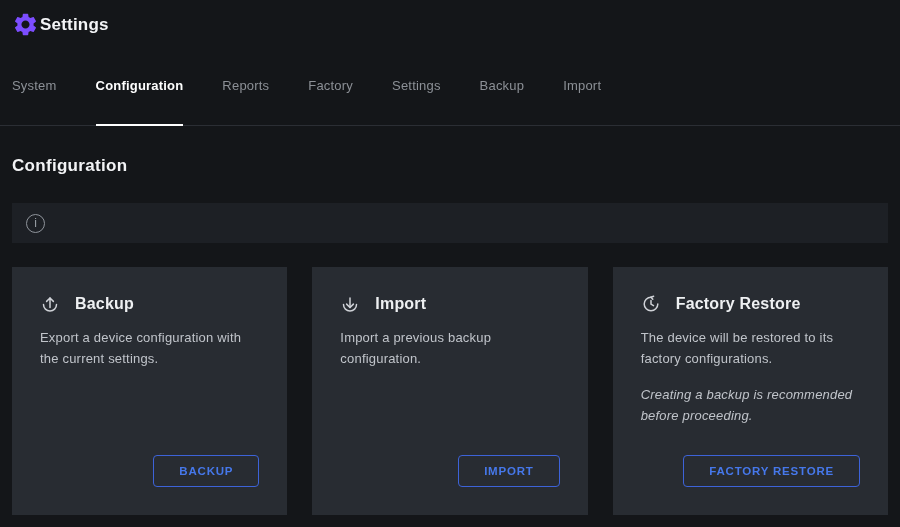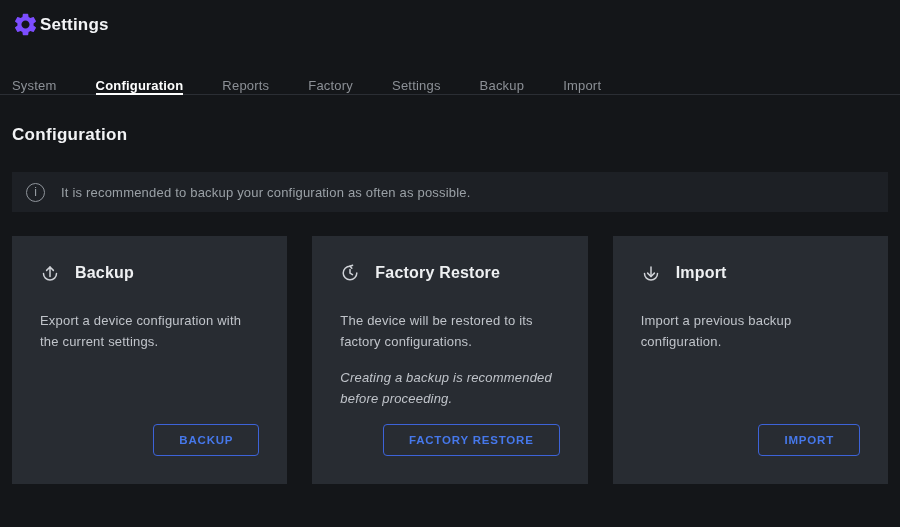--- a/index.html
+++ b/index.html
@@ -24,21 +24,21 @@
 
   
   .tabbar {
     display: flex; gap: 39px;
     padding: 8px 12px 0 12px;
     margin-top: 16px;
     border-bottom: 1px solid #2b2e34;
   }
   .tab {
     font-size: 13px; color: #8c9096;
-    padding: 6px 0 0 0;
+    padding: 6px 0 31px 0;
     cursor: pointer;
     border-bottom: 2px solid transparent;
     margin-bottom: -1px;
     letter-spacing: 0.2px;
     background: none; border-top: none; border-left: none; border-right: none;
     font-family: inherit;
   }
   .tab.active {
     color: #ffffff; font-weight: bold;
     border-bottom: 2px solid #ffffff;
@@ -77,21 +77,21 @@
   .card {
     background: #282c32;
     height: 248px;
     padding: 27px 28px 28px 28px;
     display: flex; flex-direction: column;
   }
   .card-title-row { display: flex; align-items: center; gap: 15px; }
   .card-icon svg { display: block; }
   .card-title { font-size: 16px; font-weight: 600; color: #eef0f2; letter-spacing: 0.2px; }
   .card-desc {
-    margin-top: 27px;
+    margin-top: 13px;
     font-size: 13px; color: #c0c4ca; line-height: 21px;
     letter-spacing: 0.2px;
   }
   .card-note {
     margin-top: 15px;
     font-size: 13px; font-style: italic; color: #c0c4ca; line-height: 21px;
     letter-spacing: 0.2px;
   }
   .card-note:empty { display: none; }
   .card-spacer { flex: 1; }
@@ -127,21 +127,20 @@
   <button class="tab">Settings</button>
   <button class="tab">Backup</button>
   <button class="tab">Import</button>
 </nav>
 
 <main>
   <h2 class="page-heading">Configuration</h2>
 
   <div class="info-banner">
     <span class="info-icon">i</span>
-    <span class="info-text">It is recommended to backup your configuration as often as possible.</span>
   </div>
 
   <div class="cards">
 
     <section class="card">
       <div class="card-title-row">
         <span class="card-icon">
           <svg width="20" height="20" viewBox="0 0 20 20" fill="none" stroke="#cfd2d7" stroke-width="1.5" stroke-linecap="round" stroke-linejoin="round">
             <path d="M10 13.5 V4"></path>
             <path d="M6.6 7.4 L10 4 L13.4 7.4"></path>
@@ -153,45 +152,45 @@
       <p class="card-desc">Export a device configuration with the current settings.</p>
 
       <div class="card-spacer"></div>
       <button class="card-btn">BACKUP</button>
     </section>
 
     <section class="card">
       <div class="card-title-row">
         <span class="card-icon">
           <svg width="20" height="20" viewBox="0 0 20 20" fill="none" stroke="#cfd2d7" stroke-width="1.5" stroke-linecap="round" stroke-linejoin="round">
+            <path d="M10 4 V13.5"></path>
+            <path d="M6.6 10.1 L10 13.5 L13.4 10.1"></path>
+            <path d="M3.5 10.5 a6.5 6.5 0 0 0 13 0"></path>
+          </svg>
+        </span>
+        <h3 class="card-title">Import</h3>
+      </div>
+      <p class="card-desc">Import a previous backup configuration.</p>
+
+      <div class="card-spacer"></div>
+      <button class="card-btn">IMPORT</button>
+    </section>
+
+    <section class="card">
+      <div class="card-title-row">
+        <span class="card-icon">
+          <svg width="20" height="20" viewBox="0 0 20 20" fill="none" stroke="#cfd2d7" stroke-width="1.5" stroke-linecap="round" stroke-linejoin="round">
             <path d="M10 3.2 A6.8 6.8 0 1 0 16.8 10"></path>
             <path d="M10 3.2 L12.6 2.2"></path>
             <path d="M10 3.2 L11.8 5.3"></path>
             <path d="M10 6.6 L10 10.2 L12.5 11.6"></path>
           </svg>
         </span>
         <h3 class="card-title">Factory Restore</h3>
       </div>
       <p class="card-desc">The device will be restored to its factory configurations.</p>
       <p class="card-note">Creating a backup is recommended before proceeding.</p>
       <div class="card-spacer"></div>
       <button class="card-btn">FACTORY RESTORE</button>
     </section>
 
-    <section class="card">
-      <div class="card-title-row">
-        <span class="card-icon">
-          <svg width="20" height="20" viewBox="0 0 20 20" fill="none" stroke="#cfd2d7" stroke-width="1.5" stroke-linecap="round" stroke-linejoin="round">
-            <path d="M10 4 V13.5"></path>
-            <path d="M6.6 10.1 L10 13.5 L13.4 10.1"></path>
-            <path d="M3.5 10.5 a6.5 6.5 0 0 0 13 0"></path>
-          </svg>
-        </span>
-        <h3 class="card-title">Import</h3>
-      </div>
-      <p class="card-desc">Import a previous backup configuration.</p>
-
-      <div class="card-spacer"></div>
-      <button class="card-btn">IMPORT</button>
-    </section>
-
   </div>
 </main>
 
 </body></html>

